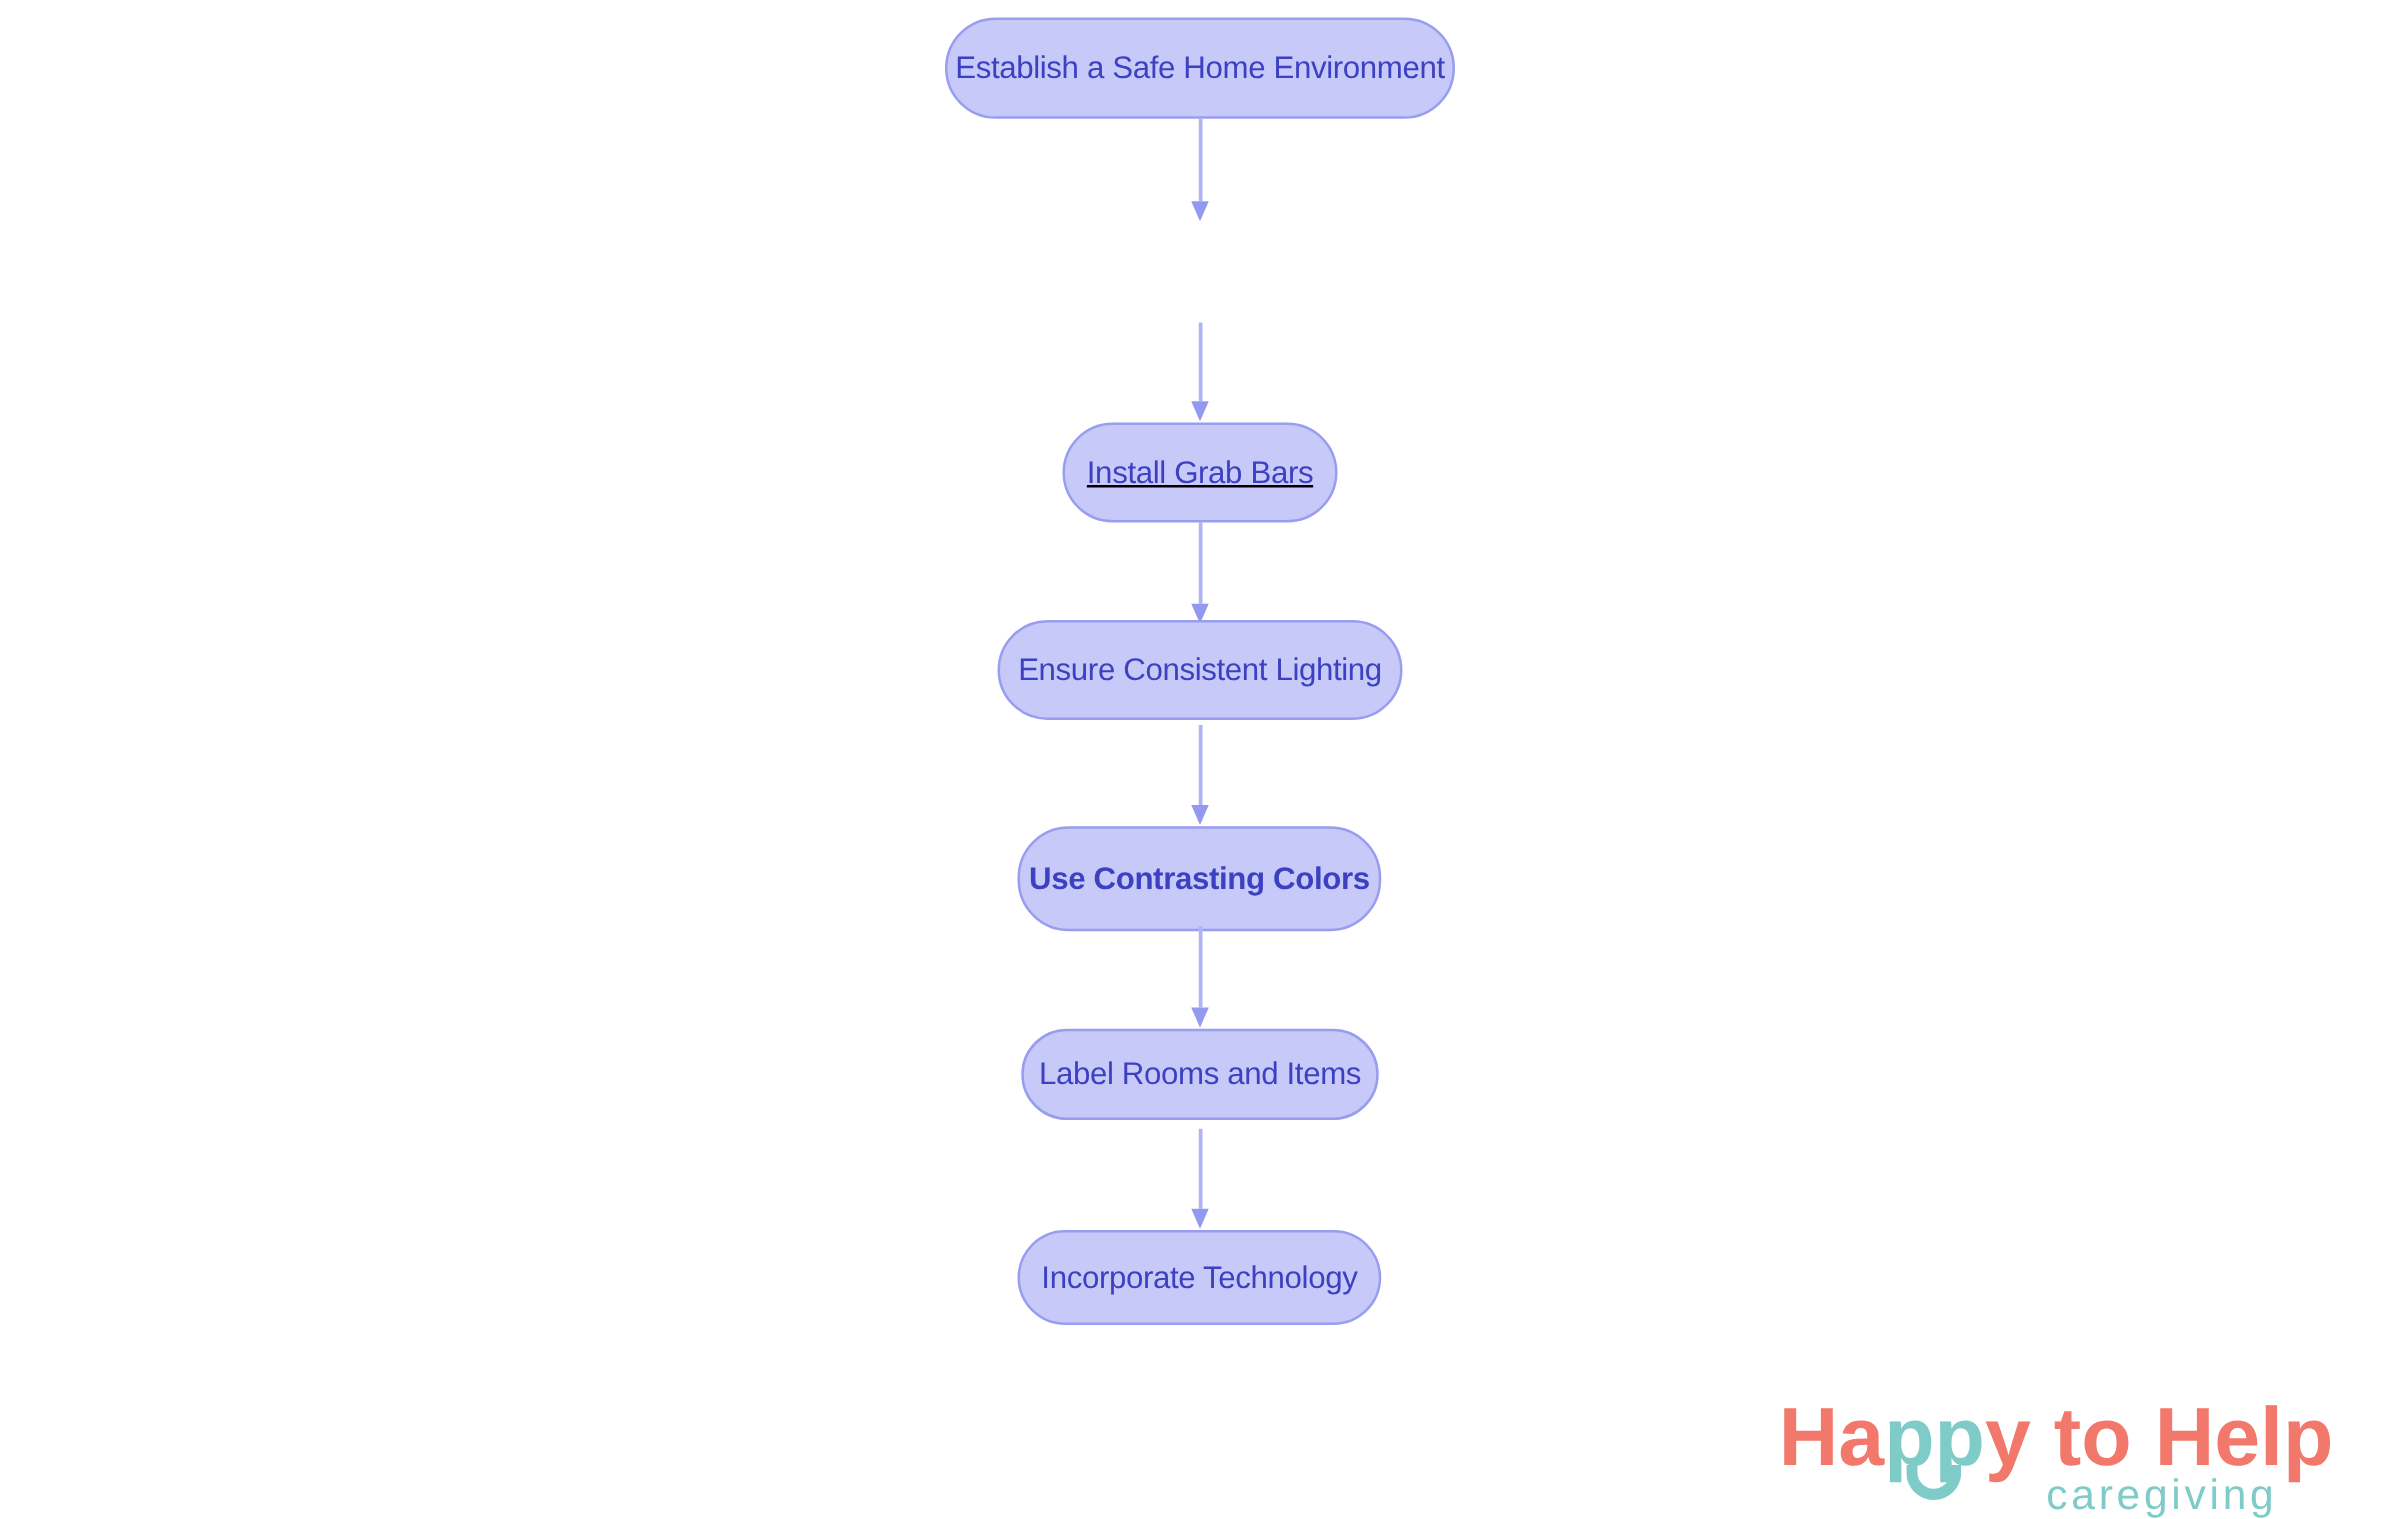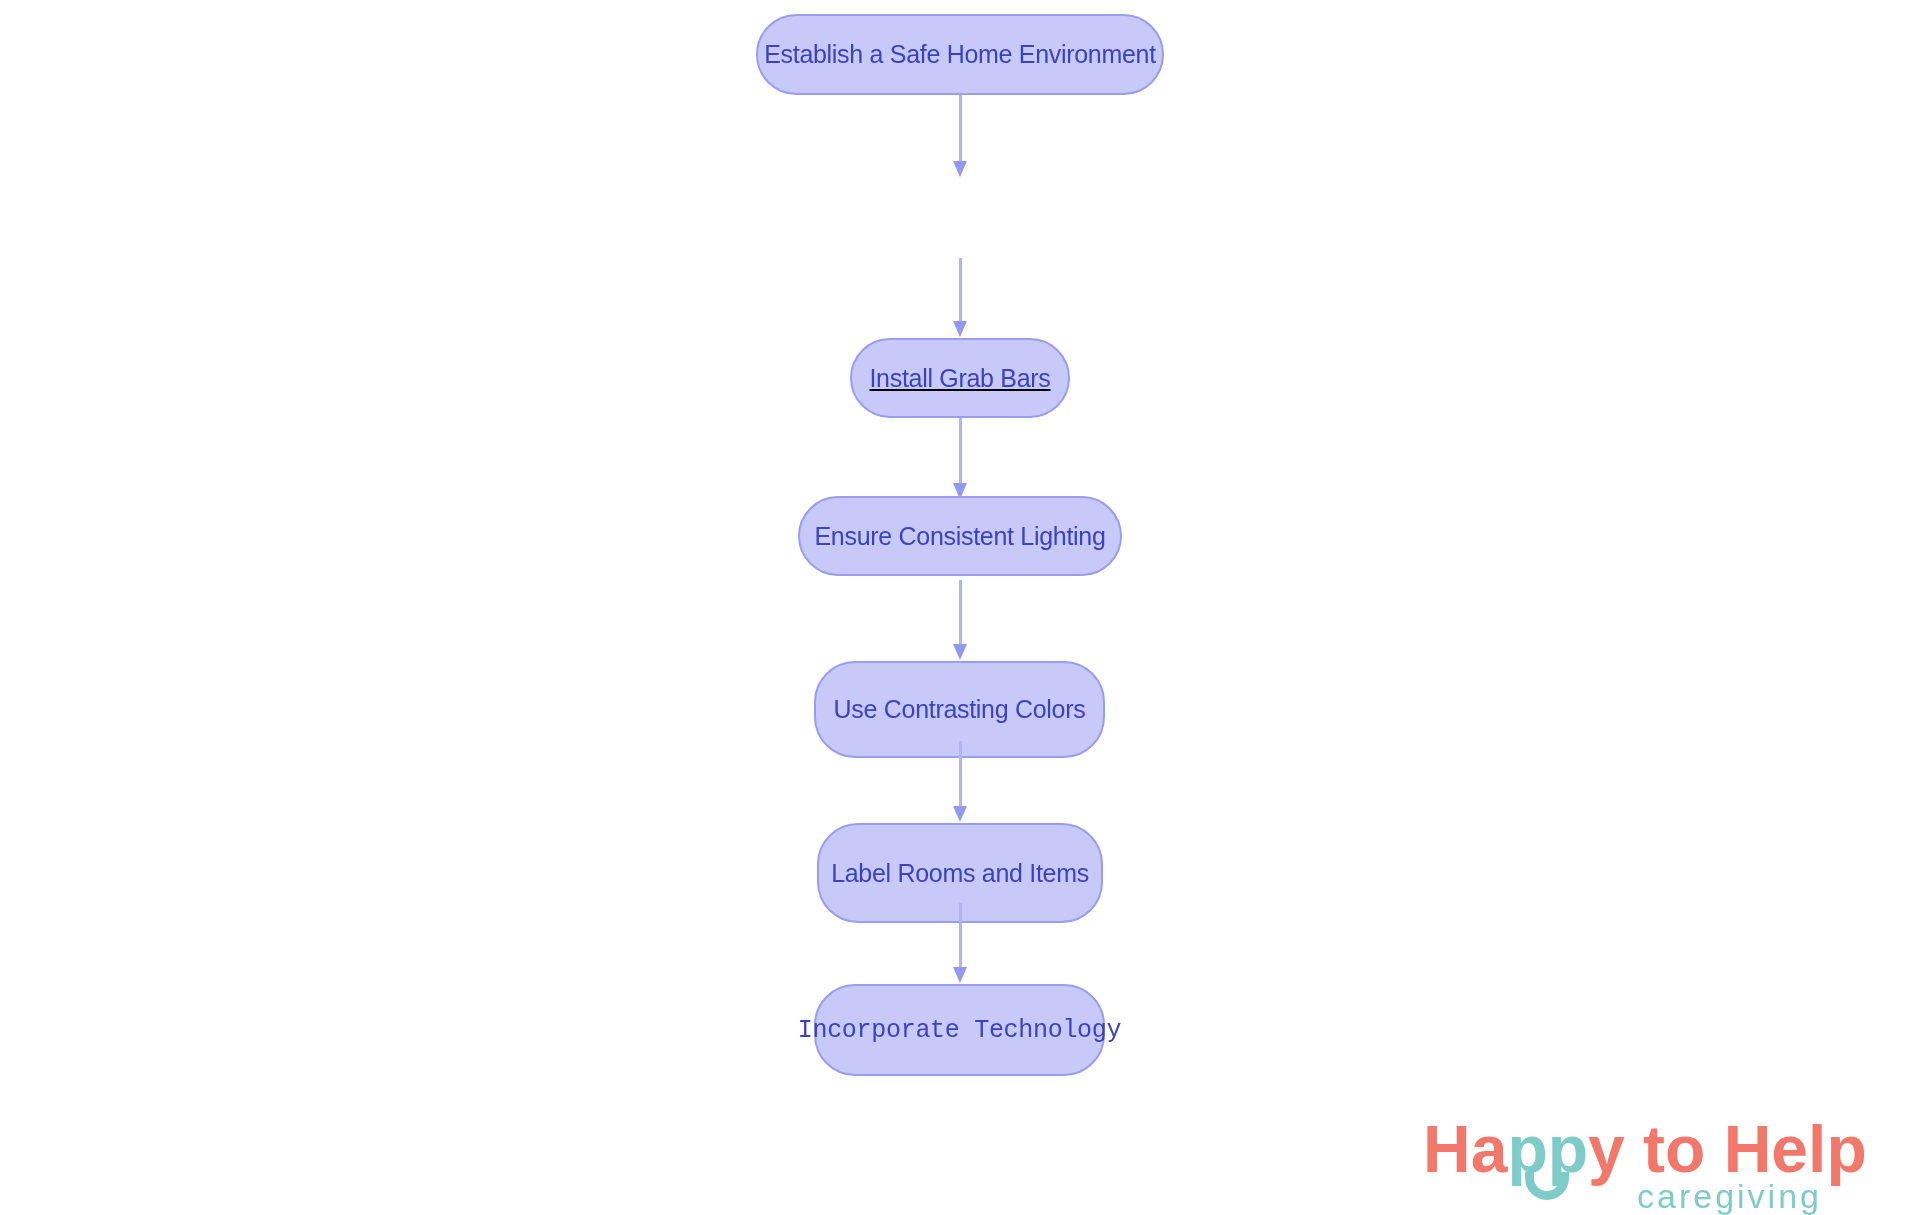--- a/index.html
+++ b/index.html
@@ -30,23 +30,23 @@
     color: var(--node-text, #3c41c1);
     font-size: 25px;
     letter-spacing: -0.3px;
     white-space: nowrap;
     text-align: center;
   }
   .n1 { left:756px; top:14px;  width:408px; height:81px; }
   .n2 { left:854px; top:178px; width:212px; height:80px; }
   .n3 { left:850px; top:338px; width:220px; height:80px;text-decoration:underline; }
   .n4 { left:798px; top:496px; width:324px; height:80px; }
-  .n5 { left:814px; top:661px; width:291px; height:97px; }
-  .n6 { left:817px; top:823px; width:286px; height:100px; }
-  .n7 { left:814px; top:984px; width:291px; height:92px;font-family:Liberation Mono, monospace; }
+  .n5 { left:814px; top:661px; width:291px; height:84px;font-weight:bold; }
+  .n6 { left:817px; top:823px; width:286px; height:73px; }
+  .n7 { left:814px; top:984px; width:291px; height:76px; }
 
   
   .arrow {
     position: absolute;
     left: 953px;
     width: 14px;
     display: flex;
     flex-direction: column;
     align-items: center;
   }

